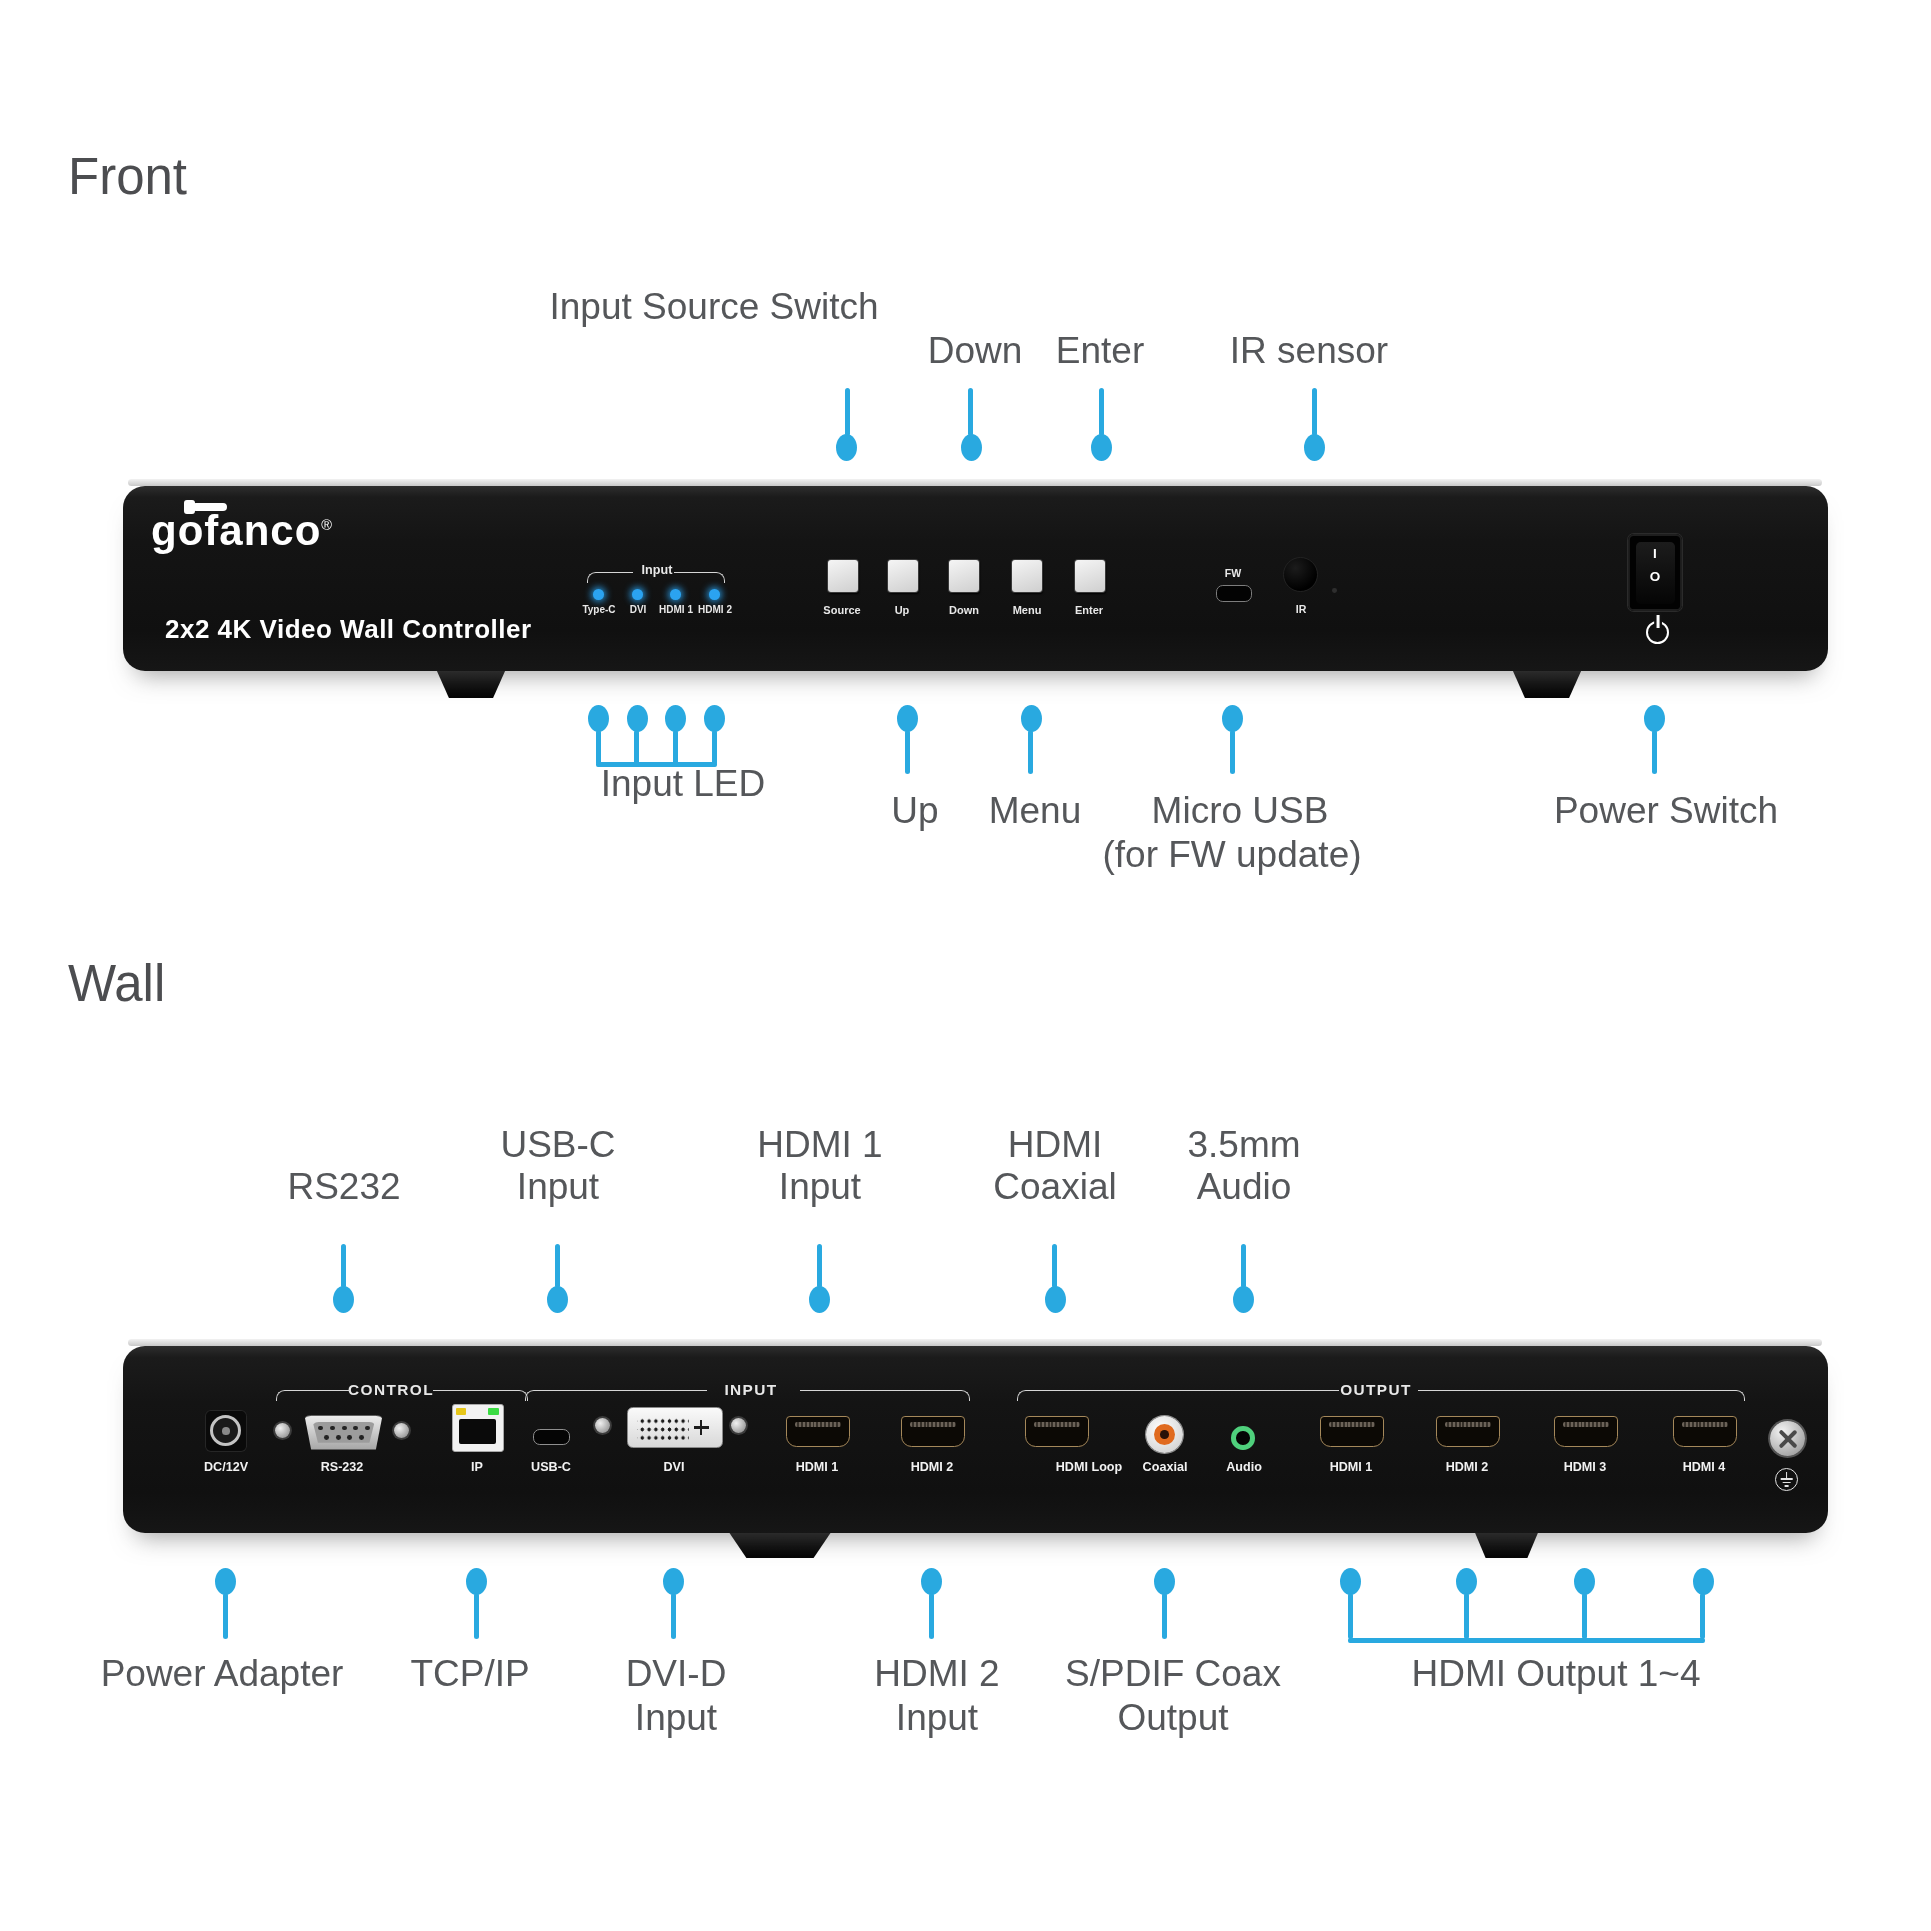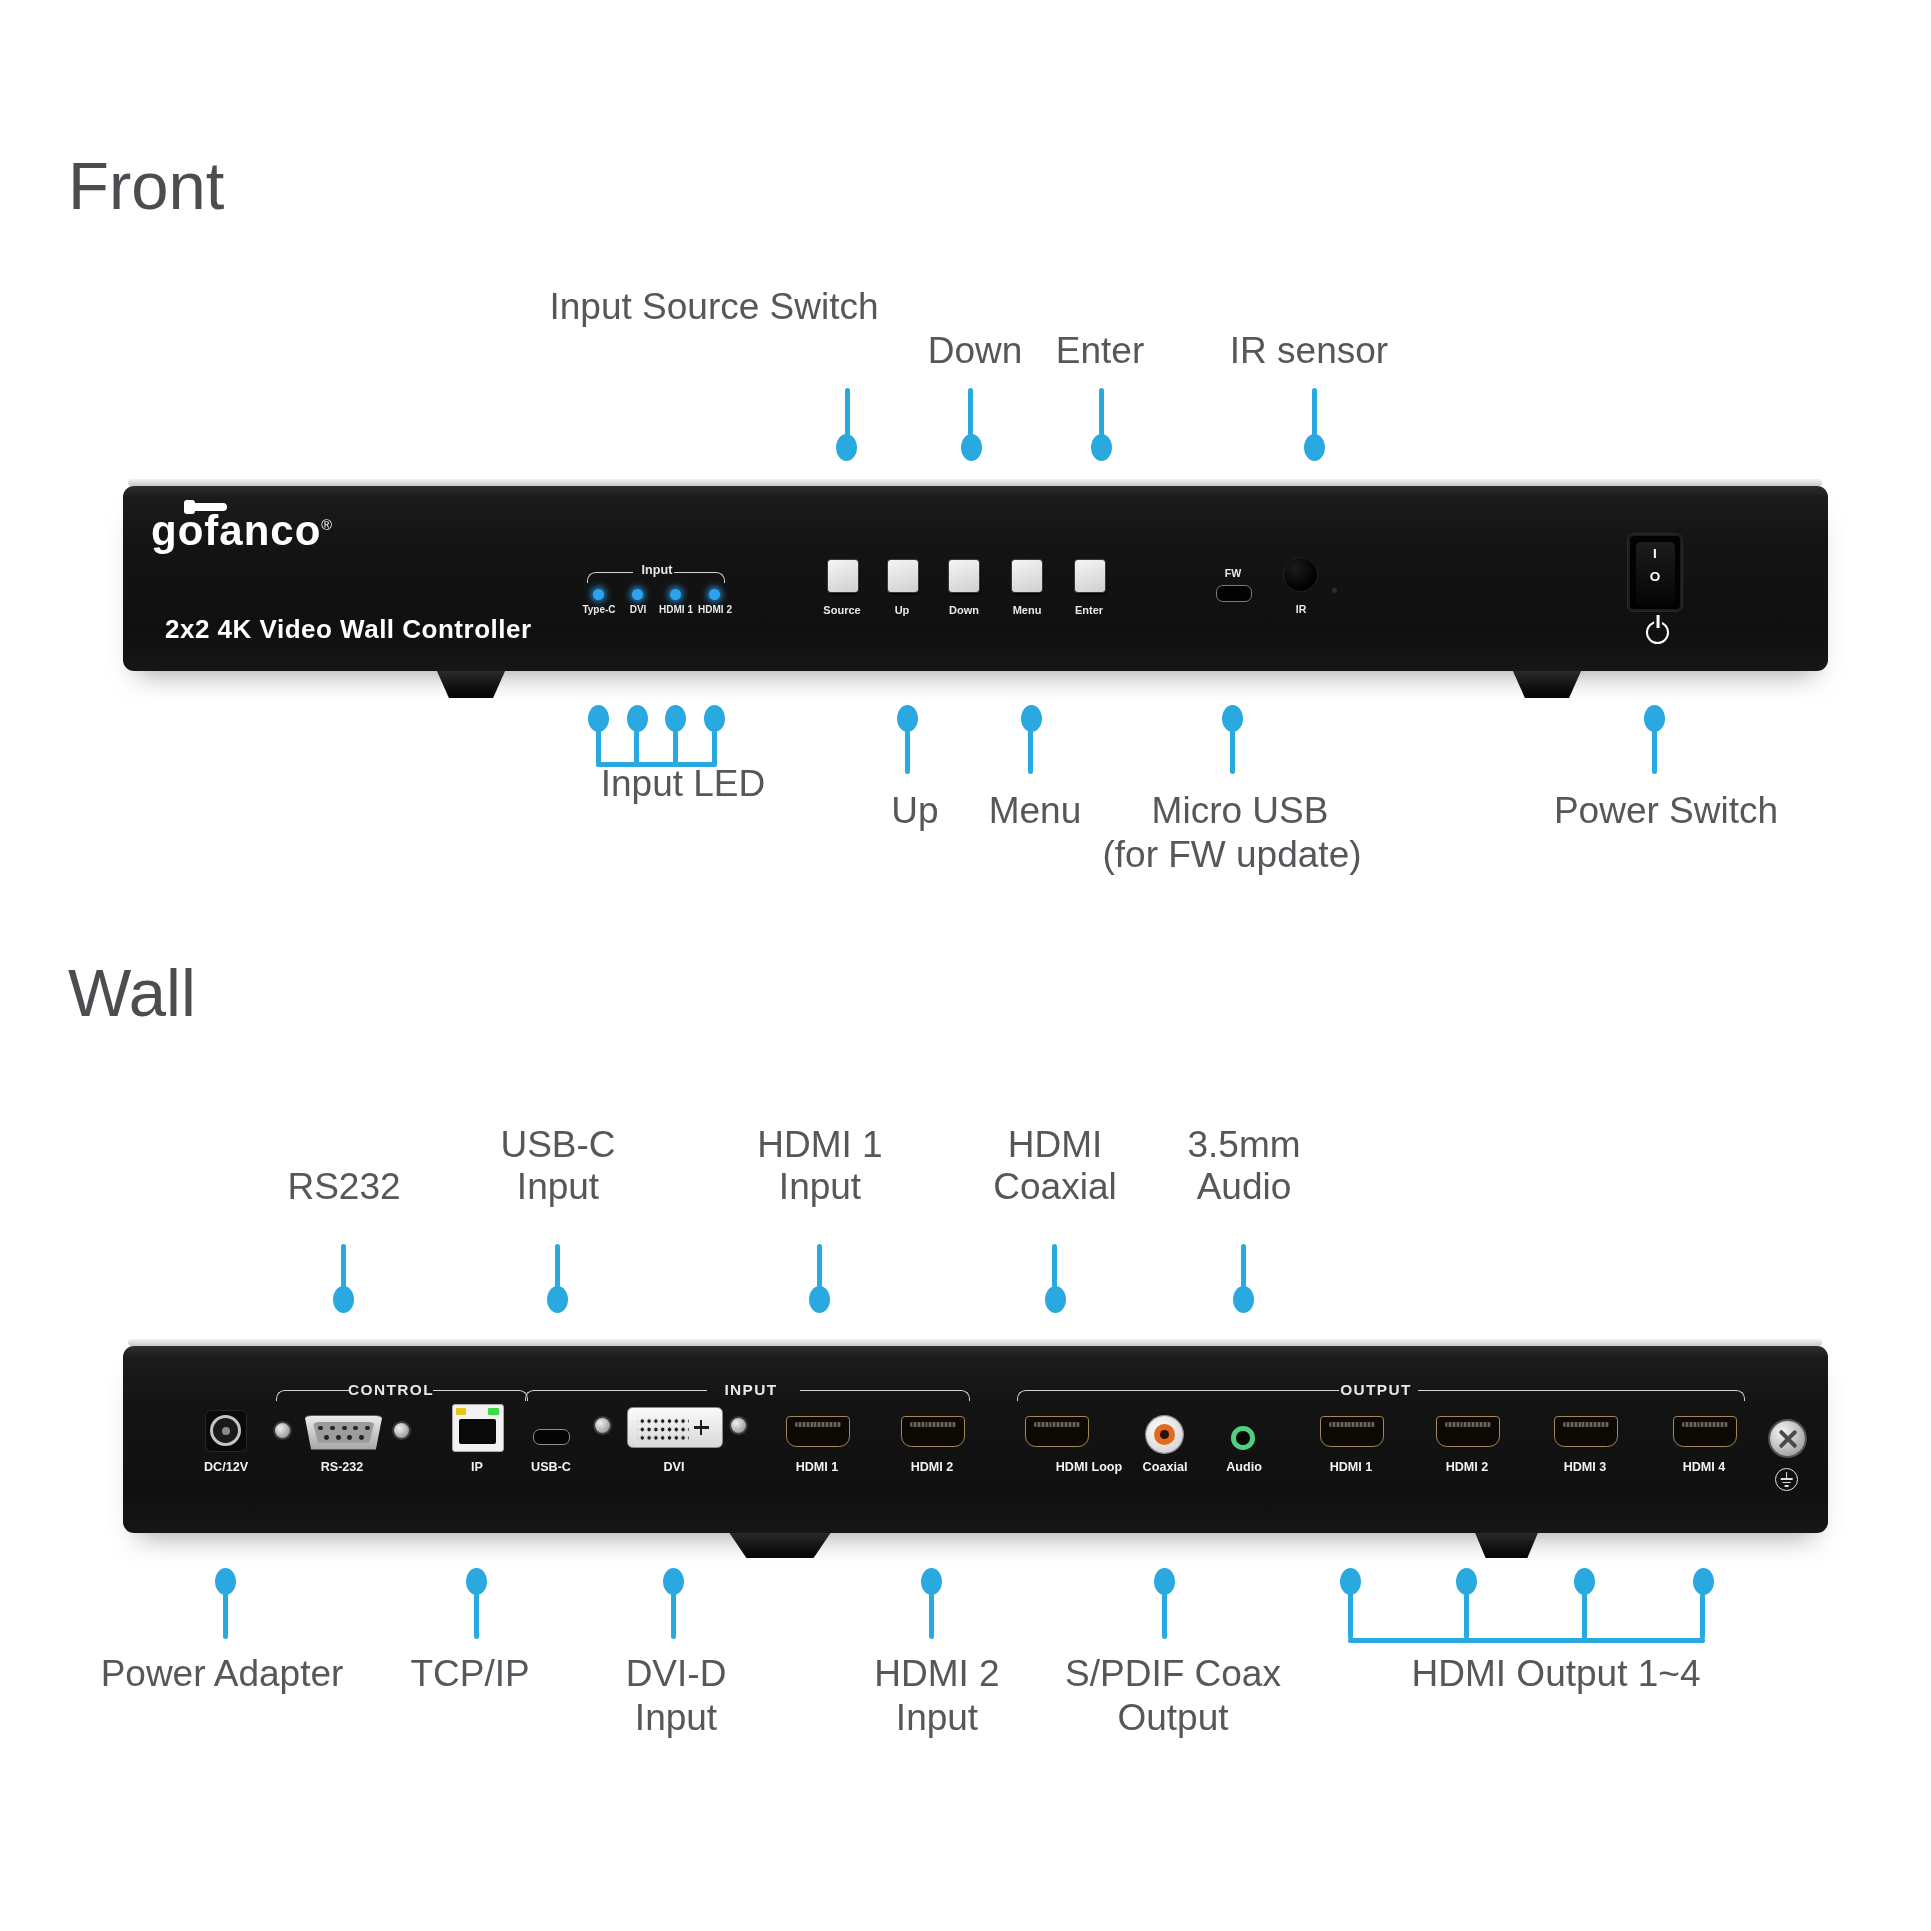--- a/index.html
+++ b/index.html
@@ -1,26 +1,26 @@
 <!DOCTYPE html>
 <html><head>
 <meta charset="utf-8">
 <style>
   html,body{margin:0;padding:0;background:#fff;}
   .page{position:relative;width:1931px;height:1931px;background:#ffffff;overflow:hidden;
         font-family:"Liberation Sans",sans-serif;}
-  .heading{position:absolute;font-size:67px;color:#4c4d50;letter-spacing:0;white-space:nowrap;}
+  .heading{position:absolute;font-size:51px;color:#4c4d50;letter-spacing:0;white-space:nowrap;}
   .co-label{position:absolute;font-size:37px;color:#55575a;white-space:nowrap;
             transform:translateX(-50%);line-height:42px;}
   .co-stem{position:absolute;width:4.8px;background:#29a9e0;border-radius:2.9px;}
   .co-dot{position:absolute;width:21px;height:27px;border-radius:50%;background:#29a9e0;}
   .co-line{position:absolute;height:4.8px;background:#29a9e0;border-radius:1.9px;}
   .top-edge{position:absolute;height:6.8px;border-radius:3.9px;
             background:linear-gradient(180deg,#f2f2f2,#c9c9c9);}
-  .device{position:absolute;left:123px;width:1705px;border-radius:11px;
+  .device{position:absolute;left:123px;width:1705px;border-radius:22px;
           background:linear-gradient(180deg,#2e2e2e 0,#1b1b1b 6%,#141414 30%,#101010 78%,#161616 100%);
           box-shadow:0 17.4px 25px -13.5px rgba(90,90,90,.55);}
   .foot{position:absolute;background:linear-gradient(180deg,#161616,#040404);
         clip-path:polygon(12% 0,88% 0,74% 100%,26% 100%);}
   
   .brand{position:absolute;transform:translateX(-50%);color:#fff;font-size:42px;font-weight:700;
          letter-spacing:1px;white-space:nowrap;}
   .brand .reg{font-size:14.5px;vertical-align:super;font-weight:400;}
   .plug-bar{position:absolute;left:41px;top:-3.9px;width:35px;height:7.7px;background:#fff;border-radius:3.9px;}
   .plug-head{position:absolute;left:33px;top:-6.8px;width:10.6px;height:13.5px;background:#fff;border-radius:2.9px;}

